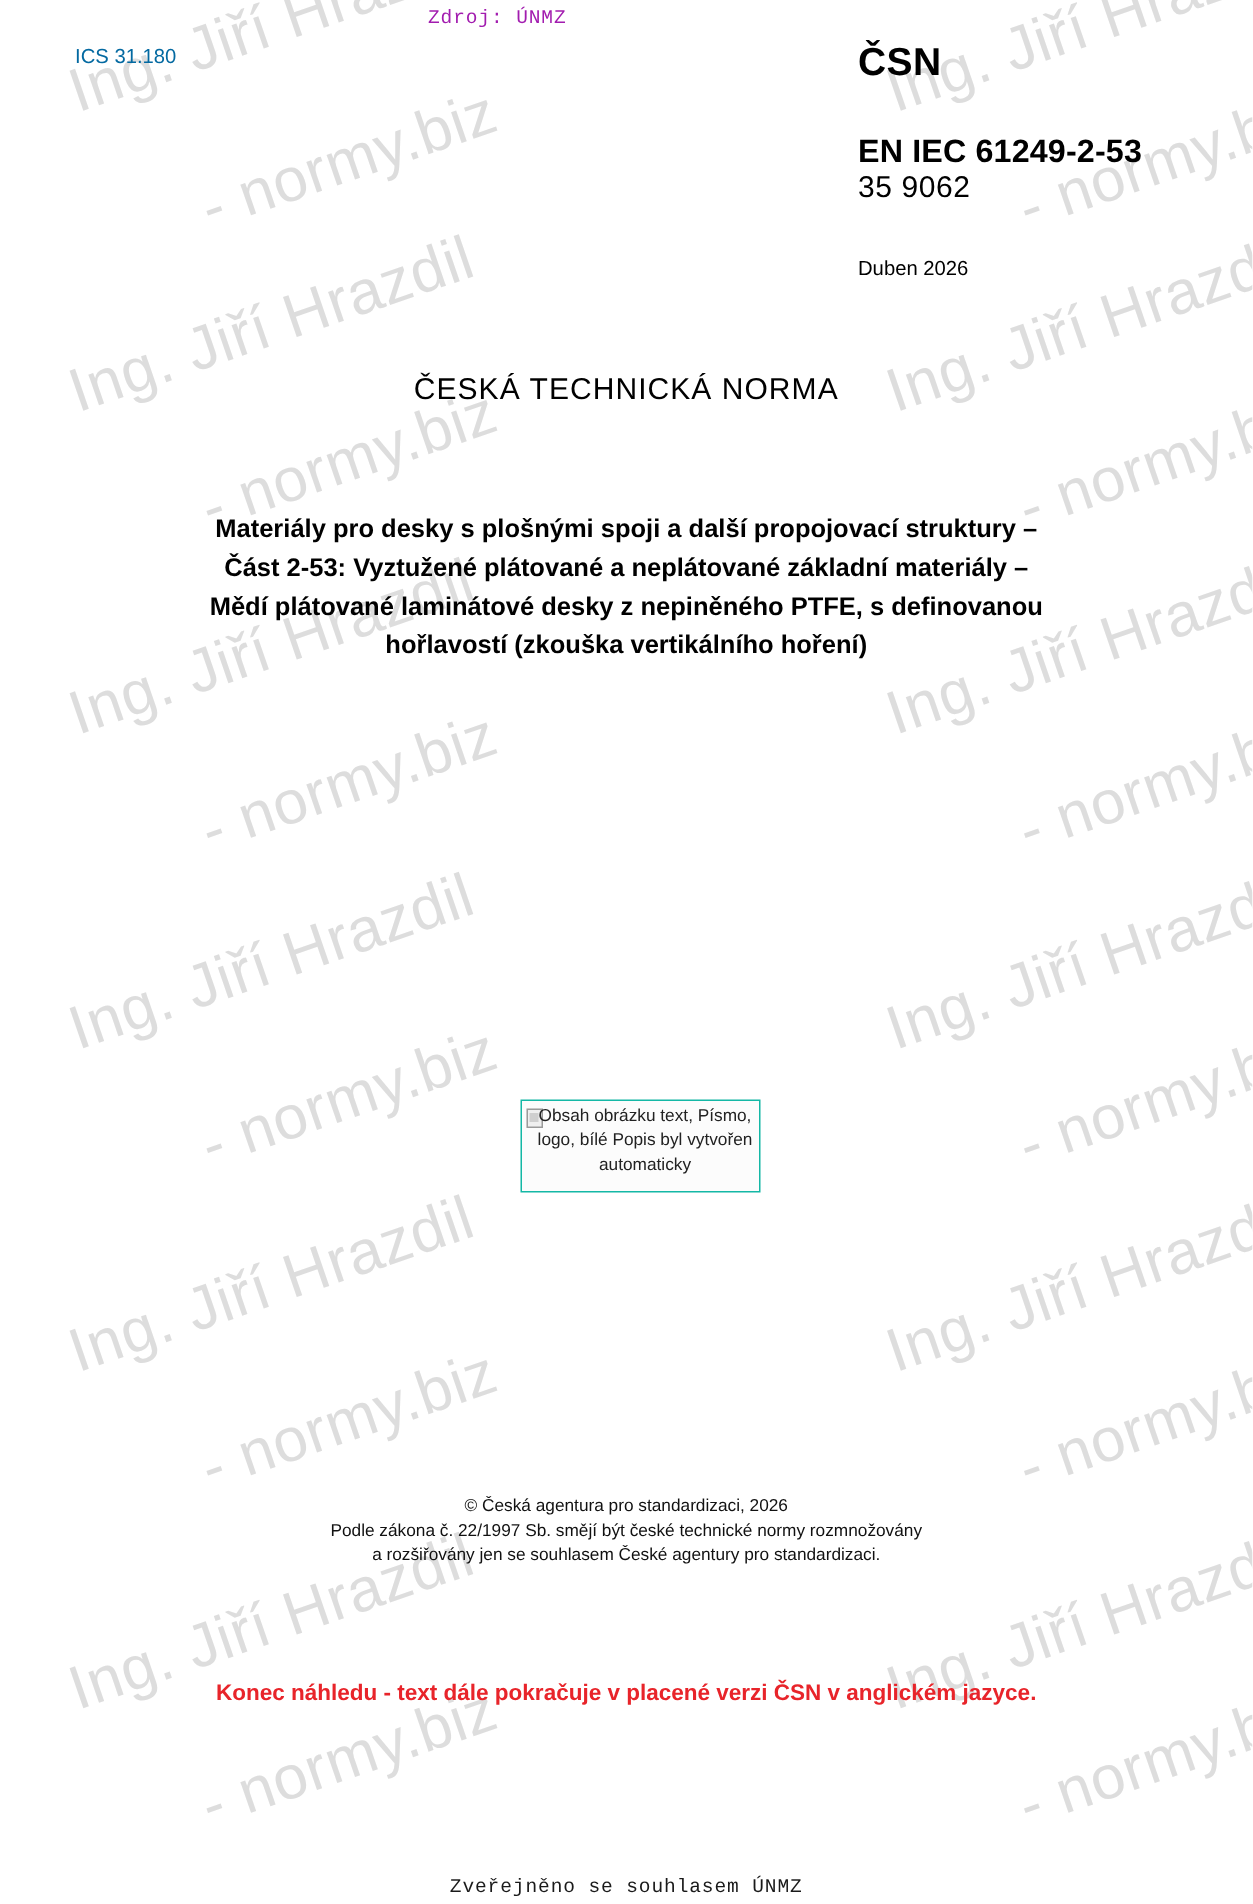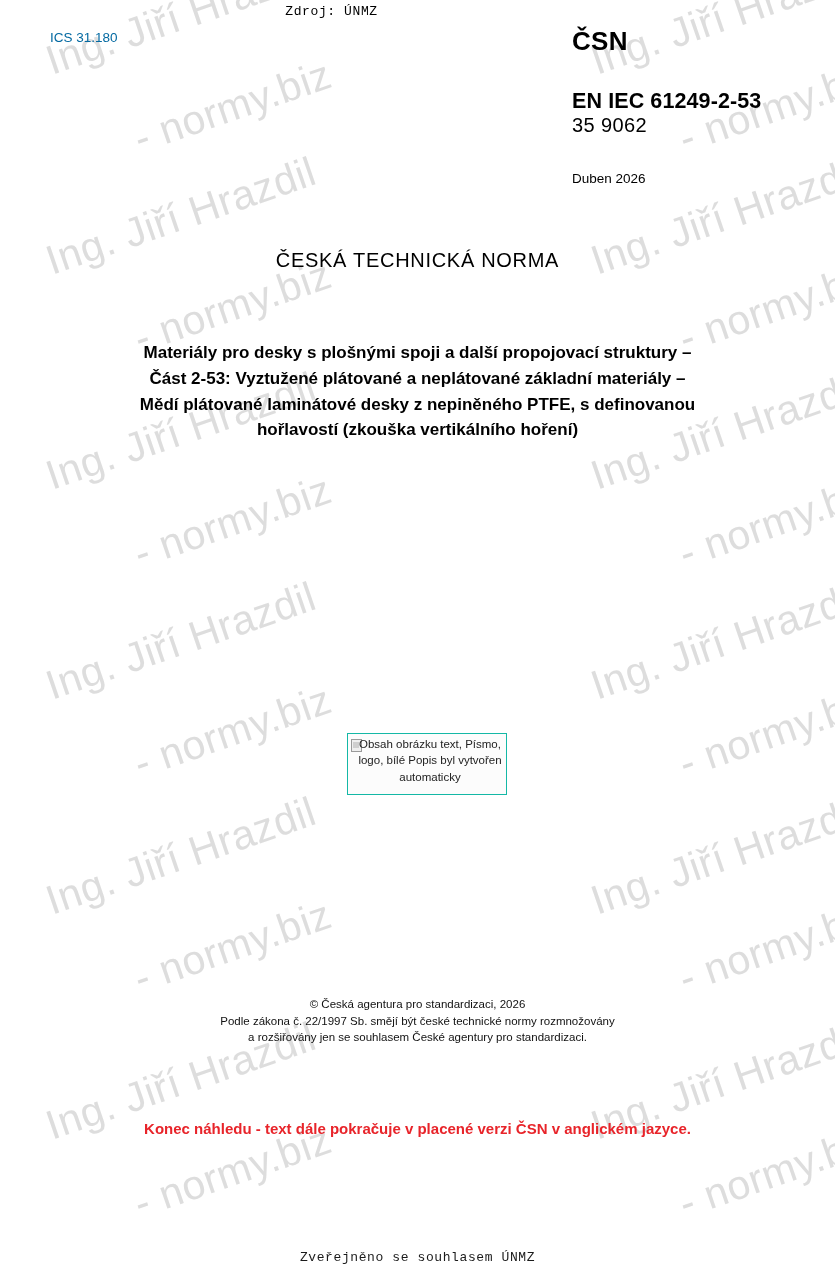--- a/index.html
+++ b/index.html
@@ -42,21 +42,21 @@
   
   .src-top {
     position: absolute;
     top: 4px;
     left: 0;
     width: 663px;
     text-align: center;
     font-family: "Liberation Mono", monospace;
     font-size: 13px;
     letter-spacing: 0.6px;
-    color: #000000;
+    color: #a21caf;
     z-index: 10;
   }
   .src-bottom {
     position: absolute;
     top: 1250px;
     left: 0;
     width: 835px;
     text-align: center;
     font-family: "Liberation Mono", monospace;
     font-size: 13px;

